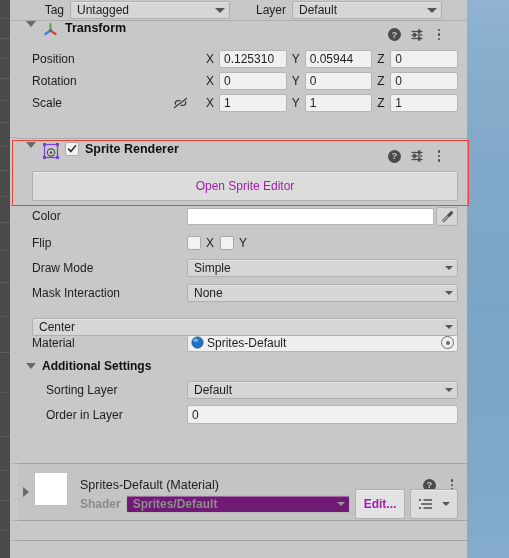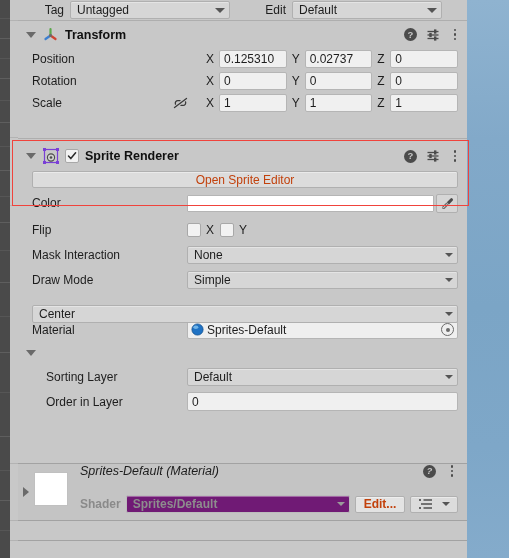--- a/index.html
+++ b/index.html
@@ -82,22 +82,22 @@
     margin-left: 4px;
   }
   .caret.sm {
     border-left-width: 4px; border-right-width: 4px; border-top-width: 4px;
   }
   .caret.muted { border-top-color: #9a9a9a; }
 
   
   .comp-header {
     height: 27px;
-    display: flex; align-items: center;
-    padding: 0 6px 0 8px;
+    display: flex; 
+    padding: 0 22px 0 8px;
     background: #c8c8c8;
     position: relative;
   }
   .foldout {
     width: 0; height: 0;
     border-left: 5px solid transparent;
     border-right: 5px solid transparent;
     border-top: 6px solid #6a6a6a;
     margin-right: 6px;
     flex: none;
@@ -164,23 +164,23 @@
     border: 1.4px solid #6b6b6b;
     display: flex; align-items: center; justify-content: center;
     flex: none; margin-right: 1px;
   }
   .obj-picker i { width: 4px; height: 4px; border-radius: 50%; background: #6b6b6b; display: block; }
 
   .btn {
     background: #dcdcdc;
     border: 1px solid #b0b0b0;
     border-radius: 2px;
-    height: 17px;
+    height: 30px;
     display: flex; align-items: center; justify-content: center;
-    font-size: 12px; color: #c2410c;
+    font-size: 12px; color: #a21caf;
     box-shadow: 0 1px 0 rgba(255,255,255,0.4) inset;
   }
 
   .cbox {
     width: 14px; height: 14px;
     background: #f2f2f2;
     border: 1px solid #a8a8a8;
     border-radius: 2px;
     display: flex; align-items: center; justify-content: center;
     flex: none;
@@ -268,21 +268,21 @@
   </div>
 
   <div id="inspector">
 
     <div class="tag-row">
       <div class="tag-label" style="width:52px;">Tag</div>
       <div class="dropdown" style="width:160px;">
         <span class="val">Untagged</span>
         <span class="caret"></span>
       </div>
-      <div class="tag-label" style="width:62px;">Edit</div>
+      <div class="tag-label" style="width:62px;">Layer</div>
       <div class="dropdown" style="width:150px;">
         <span class="val">Default</span>
         <span class="caret"></span>
       </div>
     </div>
     <div class="sep" style="position:absolute;left:0;top:20px;width:449px;"></div>
 
     <div style="position:absolute;left:0;top:21px;width:449px;">
       <div class="comp-header">
         <span class="foldout"></span>
@@ -313,21 +313,21 @@
               <i></i>
             </span>
         </span>
       </div>
 
       <div class="prow">
         <span class="plabel" style="width:174px;">Position</span>
         <span class="axis">X</span>
         <span class="field" style="width:70px;">0.125310</span>
         <span class="axis" style="margin-left:5px;">Y</span>
-        <span class="field" style="width:70px;">0.02737</span>
+        <span class="field" style="width:70px;">0.05944</span>
         <span class="axis" style="margin-left:5px;">Z</span>
         <span class="field" style="width:70px;">0</span>
       </div>
 
       <div class="prow">
         <span class="plabel" style="width:174px;">Rotation</span>
         <span class="axis">X</span>
         <span class="field" style="width:70px;">0</span>
         <span class="axis" style="margin-left:5px;">Y</span>
         <span class="field" style="width:70px;">0</span>
@@ -414,31 +414,31 @@
 
       <div class="prow" style="height:24px;">
         <span class="plabel" style="width:155px;">Flip</span>
         <span class="cbox"></span>
         <span class="axis" style="margin-left:5px;width:14px;">X</span>
         <span class="cbox"></span>
         <span class="axis" style="margin-left:5px;width:14px;">Y</span>
       </div>
 
       <div class="prow" style="height:25px;">
+        <span class="plabel" style="width:155px;">Draw Mode</span>
+        <span class="dropdown" style="flex:1;">
+          <span class="val">Simple</span>
+          <span class="caret sm"></span>
+        </span>
+      </div>
+
+      <div class="prow" style="height:25px;">
         <span class="plabel" style="width:155px;">Mask Interaction</span>
         <span class="dropdown" style="flex:1;">
           <span class="val">None</span>
-          <span class="caret sm"></span>
-        </span>
-      </div>
-
-      <div class="prow" style="height:25px;">
-        <span class="plabel" style="width:155px;">Draw Mode</span>
-        <span class="dropdown" style="flex:1;">
-          <span class="val">Simple</span>
           <span class="caret sm"></span>
         </span>
       </div>
 
       <div class="prow" style="height:25px;">
         <span class="dropdown" style="flex:1;margin-top:19px;">
           <span class="val">Center</span>
           <span class="caret sm"></span>
         </span>
       </div>
@@ -455,20 +455,21 @@
           </span>
           <span class="name">Sprites-Default</span>
           <span class="obj-picker">
               <i></i>
             </span>
         </span>
       </div>
 
       <div class="subhdr">
         <span class="foldout"></span>
+        <span>Additional Settings</span>
       </div>
 
       <div class="prow" style="height:25px;padding-left:28px;">
         <span class="plabel" style="width:141px;">Sorting Layer</span>
         <span class="dropdown" style="flex:1;">
           <span class="val">Default</span>
           <span class="caret sm"></span>
         </span>
       </div>
 
@@ -482,21 +483,21 @@
 
     <div class="mat-block" style="position:absolute;left:0;top:464px;width:449px;height:56px;">
       <div style="display:flex;align-items:flex-start;height:56px;">
         <span style="width:16px;display:flex;align-items:center;justify-content:center;height:56px;flex:none;">
           <span class="foldout closed" style="margin:0;"></span>
         </span>
         <div style="flex:none;margin-top:8px;">
           <div class="mat-swatch"></div>
         </div>
         <div style="flex:1;display:flex;flex-direction:column;margin-left:12px;">
-          <div style="display:flex;align-items:flex-start;height:28px;font-style:italic;">
+          <div style="display:flex;align-items:flex-end;height:28px;">
             <span style="font-size:12.5px;color:#1d1d1d;">Sprites-Default (Material)</span>
             <span class="header-icons" style="padding-right:9px;gap:10px;">
               <span class="icon-help">?</span>
               <span class="icon-kebab">
                   <i></i>
                   <i></i>
                   <i></i>
                 </span>
             </span>
           </div>

